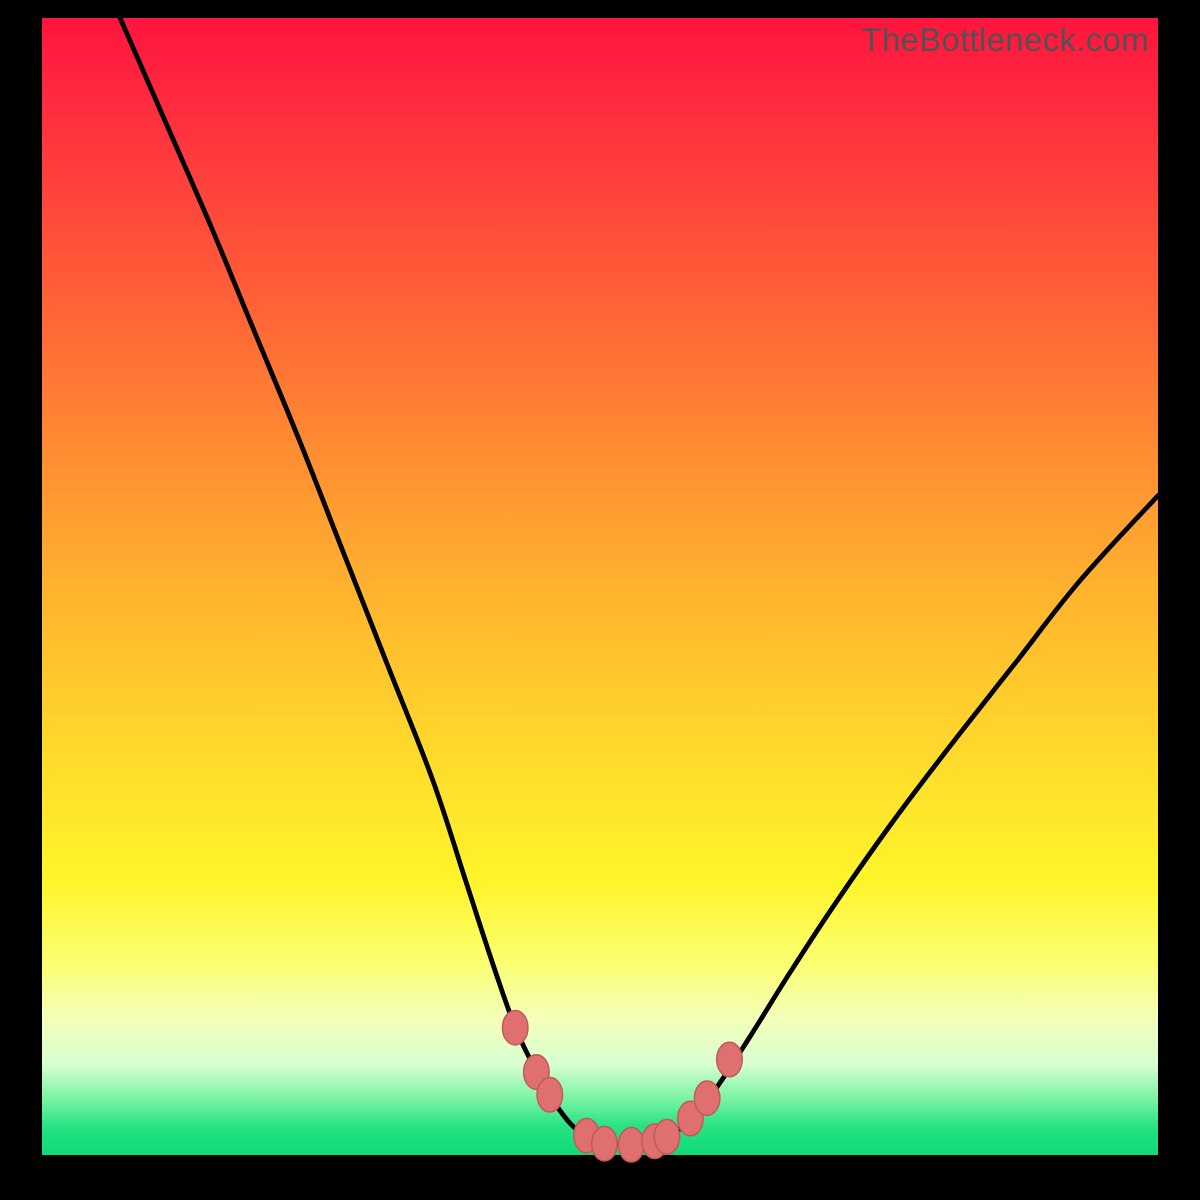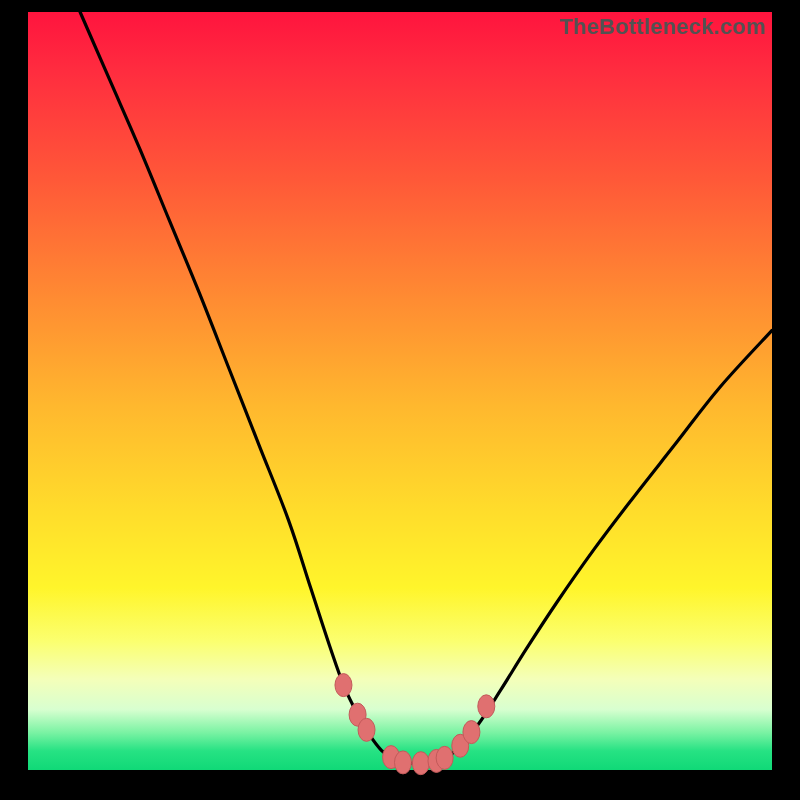--- a/index.html
+++ b/index.html
@@ -31,21 +31,21 @@
       #26e283 97.5%,
       #10d977 100%
     );
   }
   .watermark {
     position: absolute;
     top: 14px;
     right: 34px;
     font-family: Arial, Helvetica, sans-serif;
     font-size: 22px;
-    font-weight: 700;
+    font-weight: 400;
     color: #525252;
     letter-spacing: 0.2px;
   }
   svg.curve {
     position: absolute;
     left: 0;
     top: 0;
     width: 744px;
     height: 758px;
     overflow: visible;

